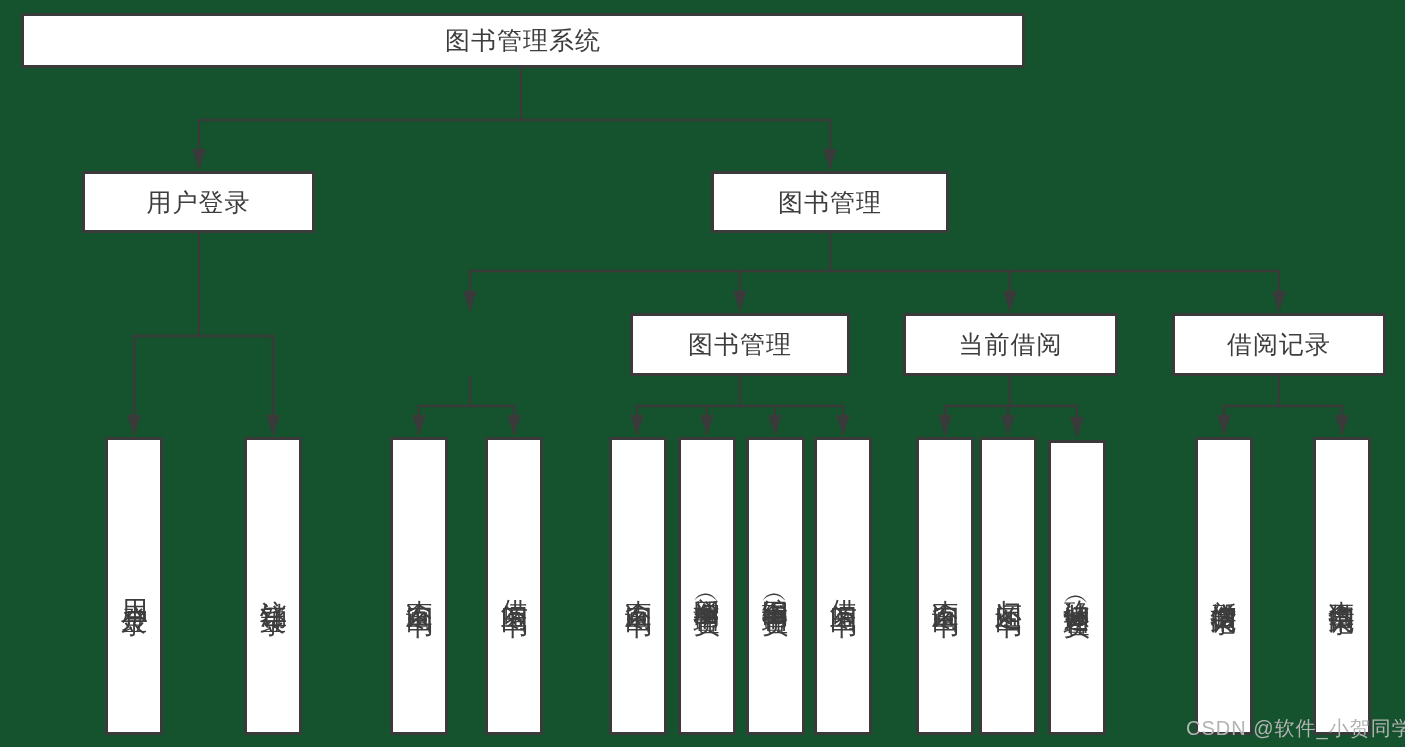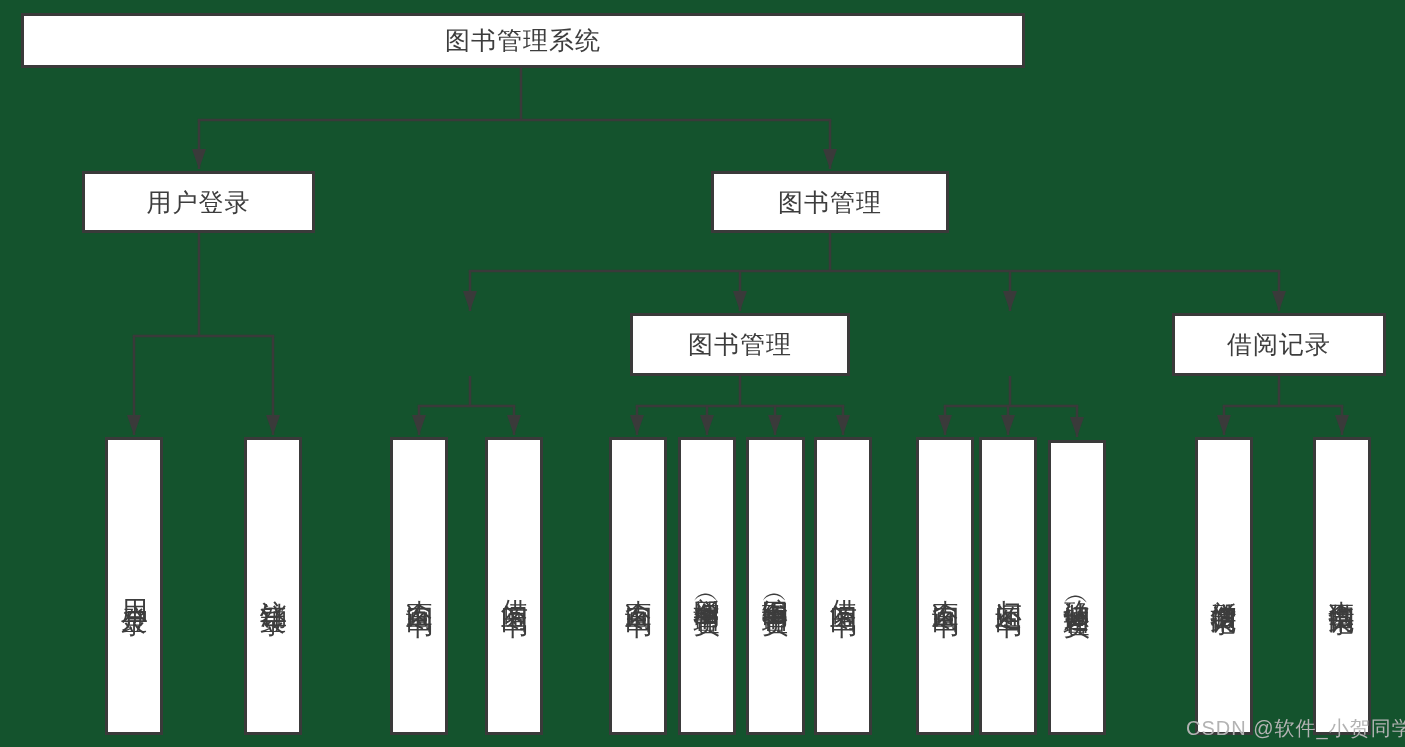--- a/index.html
+++ b/index.html
@@ -122,20 +122,23 @@
   <div class="box h" style="left:82px;top:171px;width:233px;height:62px;">
     <span>用户登录</span>
   </div>
   <div class="box h" style="left:711px;top:171px;width:238px;height:62px;">
     <span>图书管理</span>
   </div>
 
   <div class="box h" style="left:630px;top:313px;width:220px;height:63px;">
     <span>图书管理</span>
   </div>
+  <div class="box h" style="left:903px;top:313px;width:215px;height:63px;">
+    <span>当前借阅</span>
+  </div>
   <div class="box h" style="left:1172px;top:313px;width:214px;height:63px;">
     <span>借阅记录</span>
   </div>
 
   <div class="box v" style="left:105px;top:437px;width:58px;height:298px;">
     <span>用户登录</span>
   </div>
   <div class="box v" style="left:244px;top:437px;width:58px;height:298px;">
     <span>注销登录</span>
   </div>

